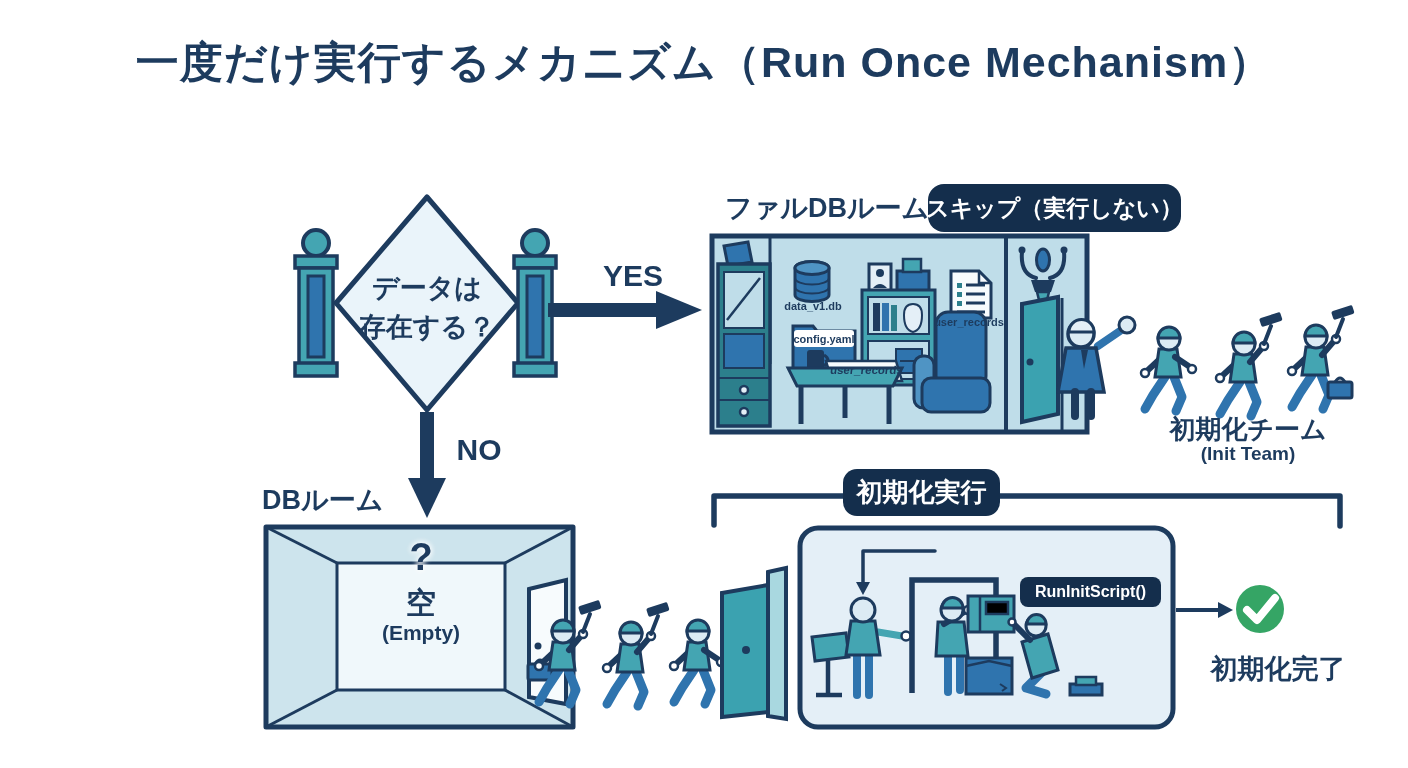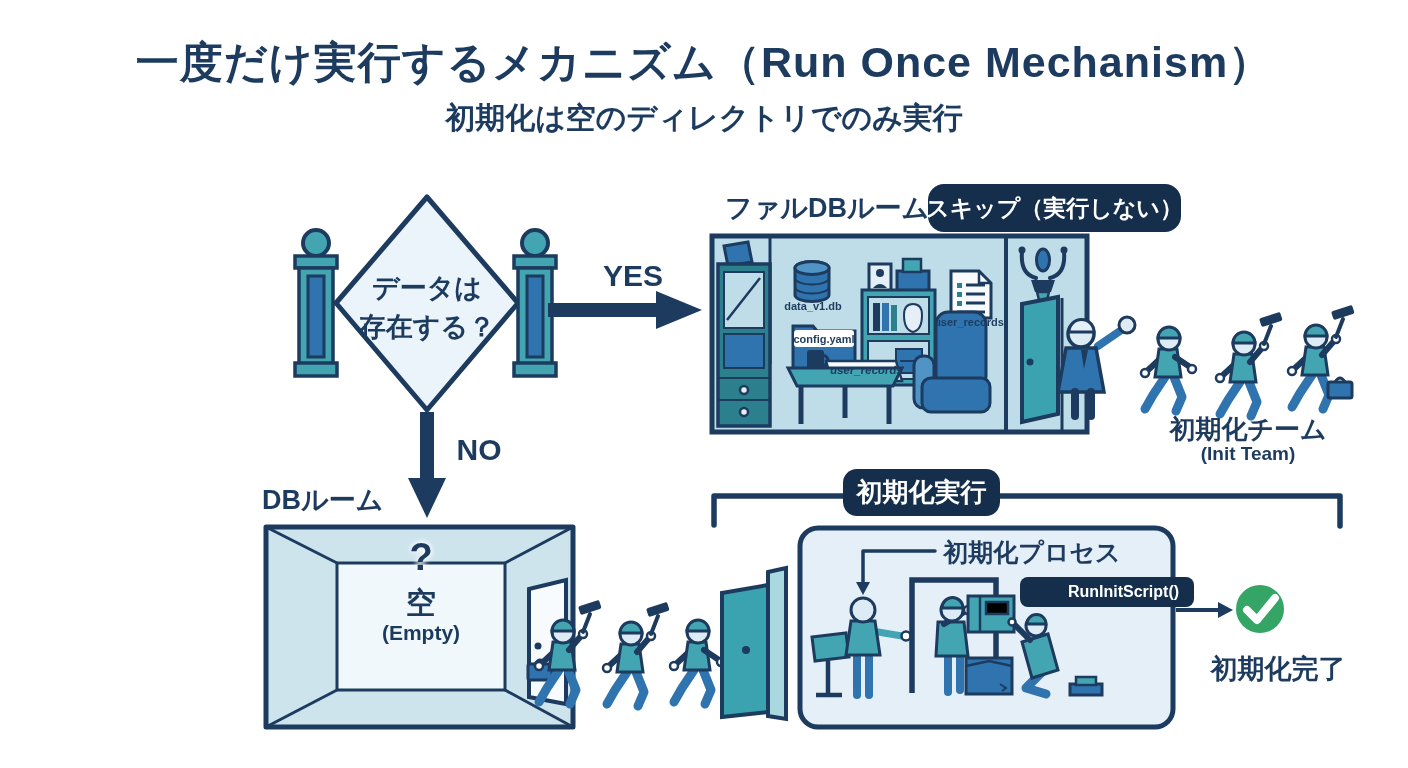--- a/index.html
+++ b/index.html
@@ -280,21 +280,20 @@
       <line class="s-navy" stroke-width="4" x1="1176" y1="610" x2="1218" y2="610"></line>
       <polygon class="f-navy" points="1218,602 1233,610 1218,618"></polygon>
     </g>
     <g>
       <circle class="f-green" cx="1260" cy="609" r="24"></circle>
       <path class="s-white rc" stroke-width="8" fill="none" d="M1247,610 L1257,620 L1275,598"></path>
     </g>
   </svg>
 
   <div class="lbl center" style="left:0;right:0;top:38px;font-size:43px;letter-spacing:1px;">一度だけ実行するメカニズム（Run Once Mechanism）</div>
-  <div class="lbl center" style="left:0;right:0;top:101px;font-size:30px;">初期化は空のディレクトリでのみ実行</div>
 
   <div class="lbl center" style="left:337px;top:269px;width:180px;font-size:27px;line-height:39px;">
     <div>データは</div>
     <div>存在する？</div>
   </div>
   <div class="lbl center" style="left:573px;top:259px;width:90px;font-size:30px;text-align:right;">YES</div>
   <div class="lbl center" style="left:448px;top:433px;width:62px;font-size:30px;">NO</div>
 
   <div class="lbl center" style="left:725px;top:193px;width:190px;font-size:27px;">ファルDBルーム</div>
   <div class="badge" style="left:928px;top:184px;width:253px;height:48px;border-radius:16px;font-size:23px;">スキップ（実行しない）</div>
@@ -307,17 +306,16 @@
   <div class="lbl center" style="left:1148px;top:415px;width:200px;font-size:26px;">初期化チーム</div>
   <div class="lbl center" style="left:1148px;top:443px;width:200px;font-size:19px;">(Init Team)</div>
 
   <div class="lbl" style="left:262px;top:485px;font-size:27px;">DBルーム</div>
   <div class="lbl center" style="left:391px;top:536px;width:60px;font-size:38px;text-shadow:0 0 6px #fff,0 0 6px #fff;">?</div>
   <div class="lbl center" style="left:391px;top:586px;width:60px;font-size:30px;">空</div>
   <div class="lbl center" style="left:371px;top:621px;width:100px;font-size:21px;">(Empty)</div>
 
   <div class="badge" style="left:843px;top:469px;width:157px;height:47px;border-radius:14px;font-size:26px;">初期化実行</div>
 
-  <div class="lbl center" style="left:938px;top:538px;width:188px;font-size:25px;">初期化プロセス</div>
-  <div class="badge" style="left:1020px;top:577px;width:141px;height:30px;border-radius:8px;font-size:16px;padding-left:33px;">RunInitScript()</div>
+  <div class="badge" style="left:1020px;top:577px;width:141px;height:30px;border-radius:8px;font-size:16px;">RunInitScript()</div>
 
   <div class="lbl center" style="left:1189px;top:654px;width:178px;font-size:27px;">初期化完了</div>
 </div>
 
 </body></html>

